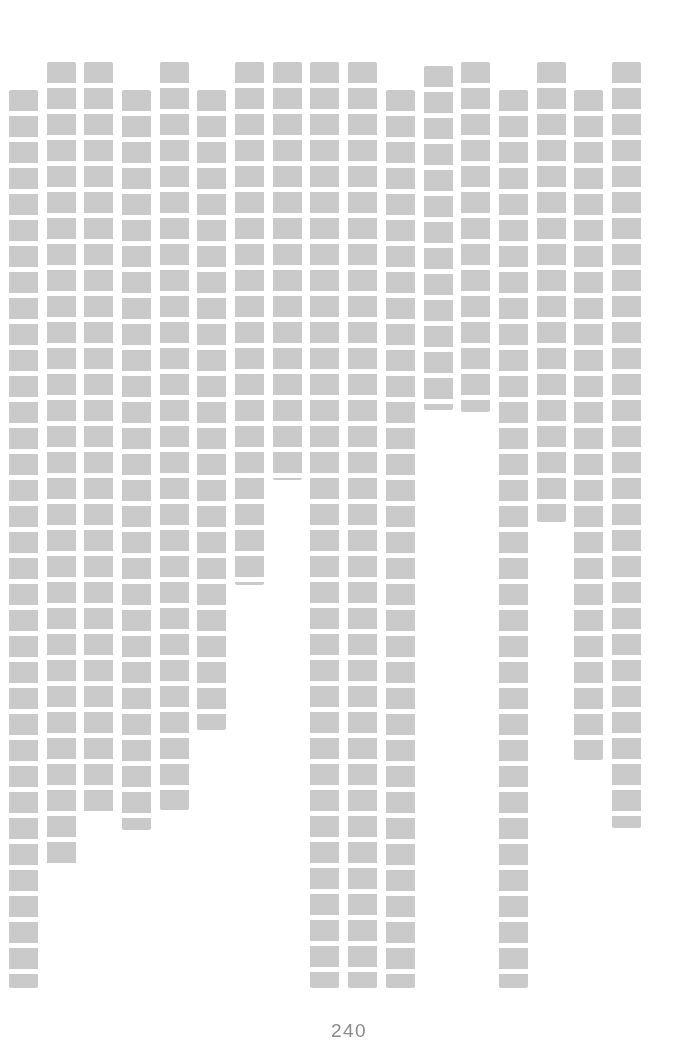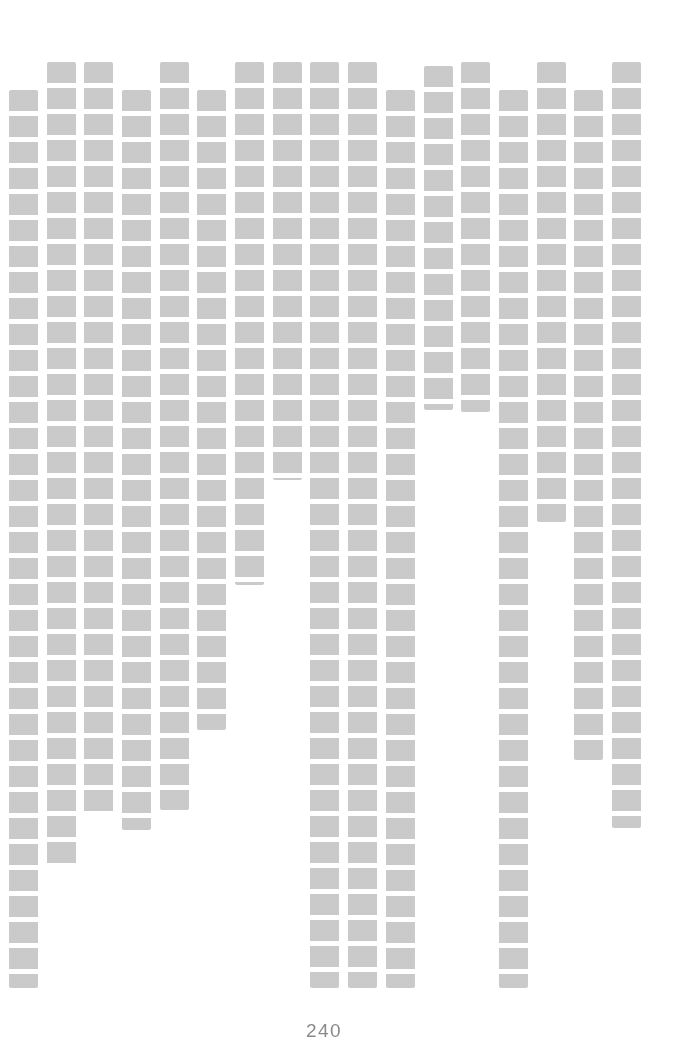--- a/index.html
+++ b/index.html
@@ -36,21 +36,21 @@
       #9e9e9e 0px,
       #9e9e9e 21px,
       rgba(0,0,0,0) 21px,
       rgba(0,0,0,0) 26px
     );
     opacity: 0.55;
     border-radius: 2px;
   }
   .page-number {
     position: absolute;
-    left: 294px;
+    left: 319px;
     top: 1020px;
     width: 60px;
     text-align: center;
     font-size: 19px;
     letter-spacing: 1.5px;
     color: #8a8a8a;
     font-family: "Liberation Sans", sans-serif;
   }
 </style>
 </head>

